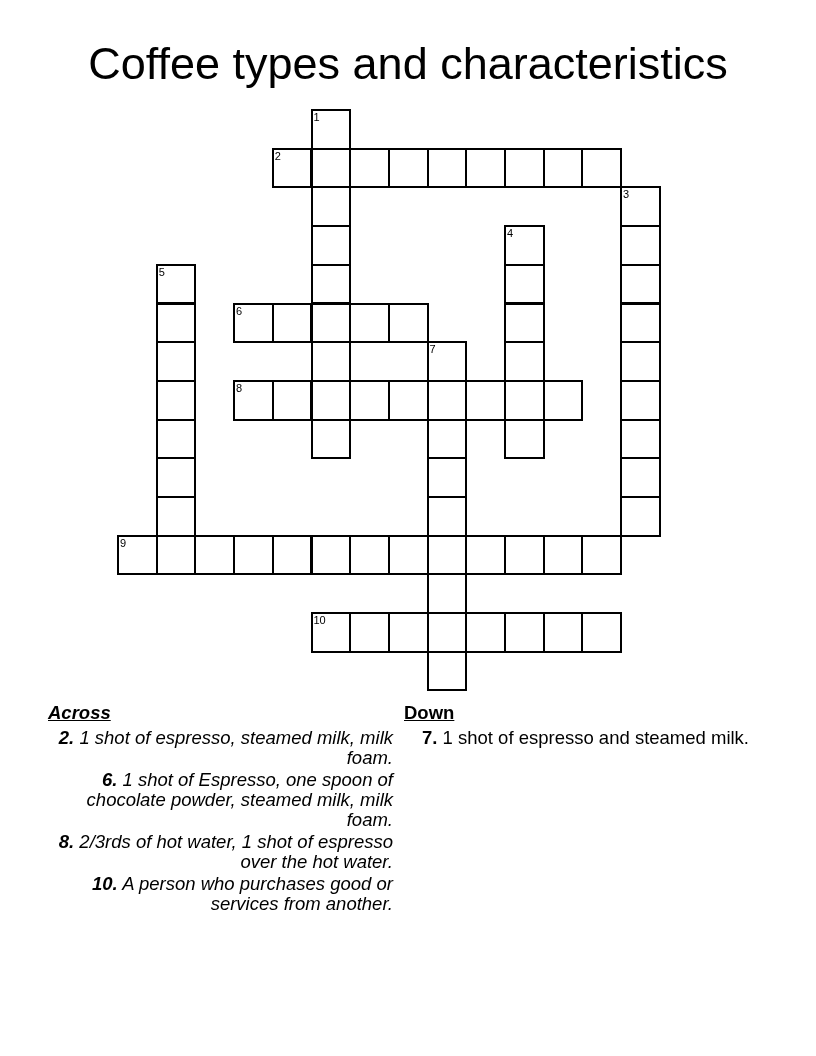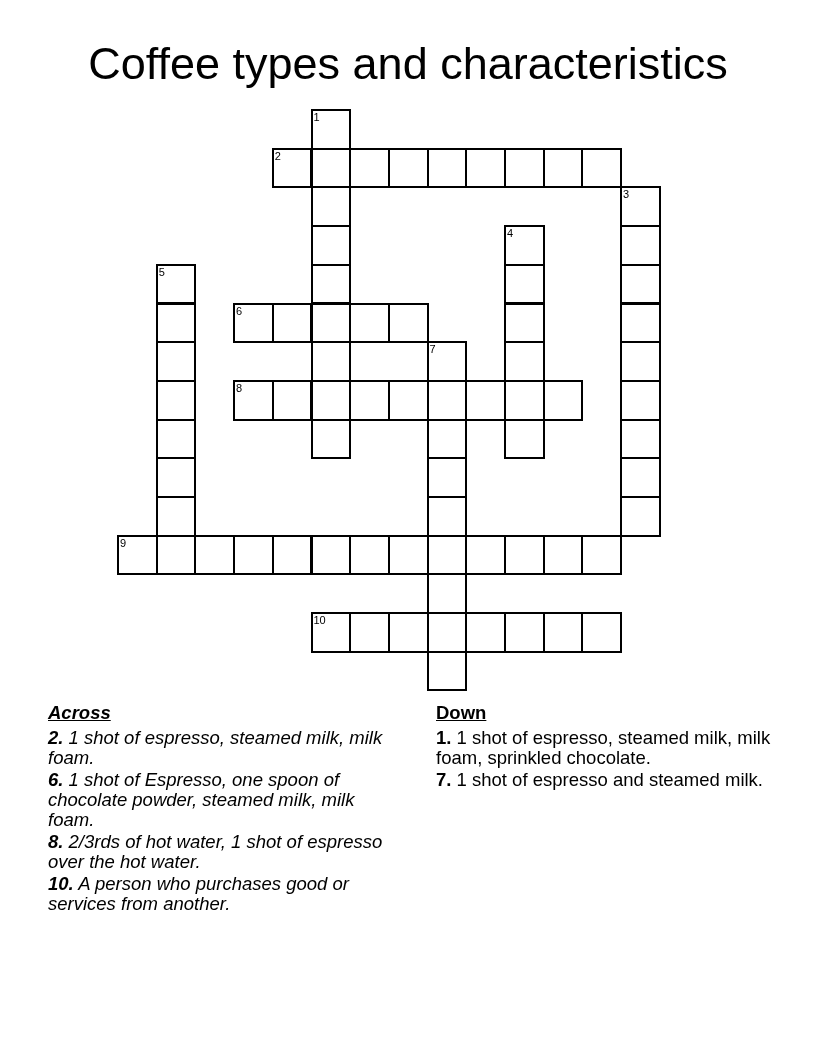--- a/index.html
+++ b/index.html
@@ -25,26 +25,26 @@
       position: absolute; left: 1px; top: 0px;
       font-size: 11px; line-height: 12px; color: #000;
       font-family: "Liberation Sans", sans-serif;
     }
     .clues {
       position: absolute; top: 702px;
       font-size: 18.5px; line-height: 20px;
       font-family: "Liberation Sans", sans-serif;
     }
     .clues.across { left: 48px; width: 345px; font-style: italic; }
-    .clues.down { left: 436px; width: 345px; }
+    .clues.down { left: 404px; width: 345px; }
     .clues h2 {
       margin: 0 0 4px 0; font-size: 18.5px; line-height: 22px;
       font-weight: bold; text-decoration: underline;
     }
-    .clue { margin: 0 0 2px 0; }
+    .clue { margin: 0 0 2px 0; text-align: right; }
     .clue b { font-weight: bold; }
   </style>
 </head>
 <body>
 
 <div class="title">Coffee types and characteristics</div>
 
 <div class="grid" id="grid">
     <div class="cell" style="left: 192.5px; top: -1px;">
       <span class="num">1</span>
@@ -148,15 +148,14 @@
 <div class="clues across">
   <h2>Across</h2>
   <div class="clue"><b>2.</b><span> 1 shot of espresso, steamed milk, milk foam.</span></div>
   <div class="clue"><b>6.</b><span> 1 shot of Espresso, one spoon of chocolate powder, steamed milk, milk foam.</span></div>
   <div class="clue"><b>8.</b><span> 2/3rds of hot water, 1 shot of espresso over the hot water.</span></div>
   <div class="clue"><b>10.</b><span> A person who purchases good or services from another.</span></div>
 </div>
 
 <div class="clues down">
   <h2>Down</h2>
-  <div class="clue"><b>1.</b><span> 1 shot of espresso, steamed milk, milk foam, sprinkled chocolate.</span></div>
   <div class="clue"><b>7.</b><span> 1 shot of espresso and steamed milk.</span></div>
 </div>
 
 </body></html>

